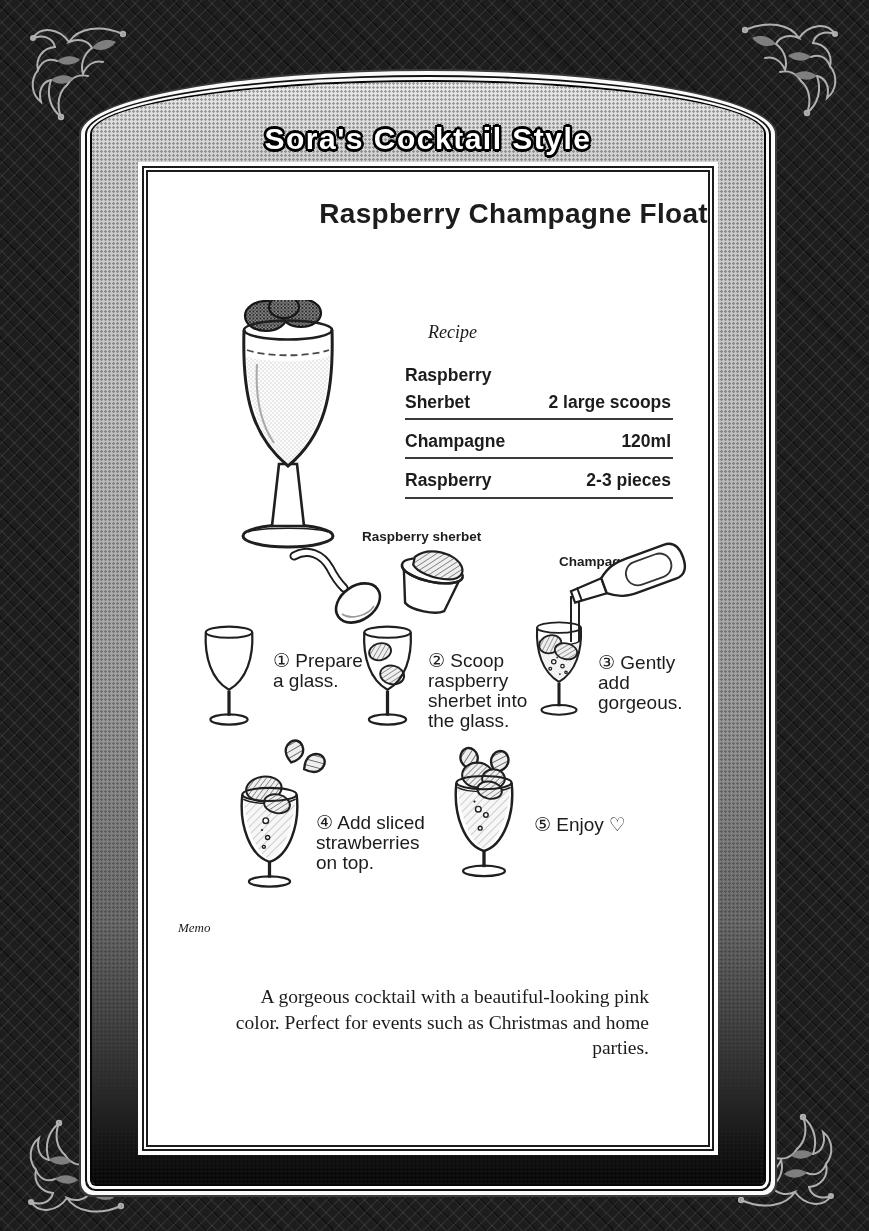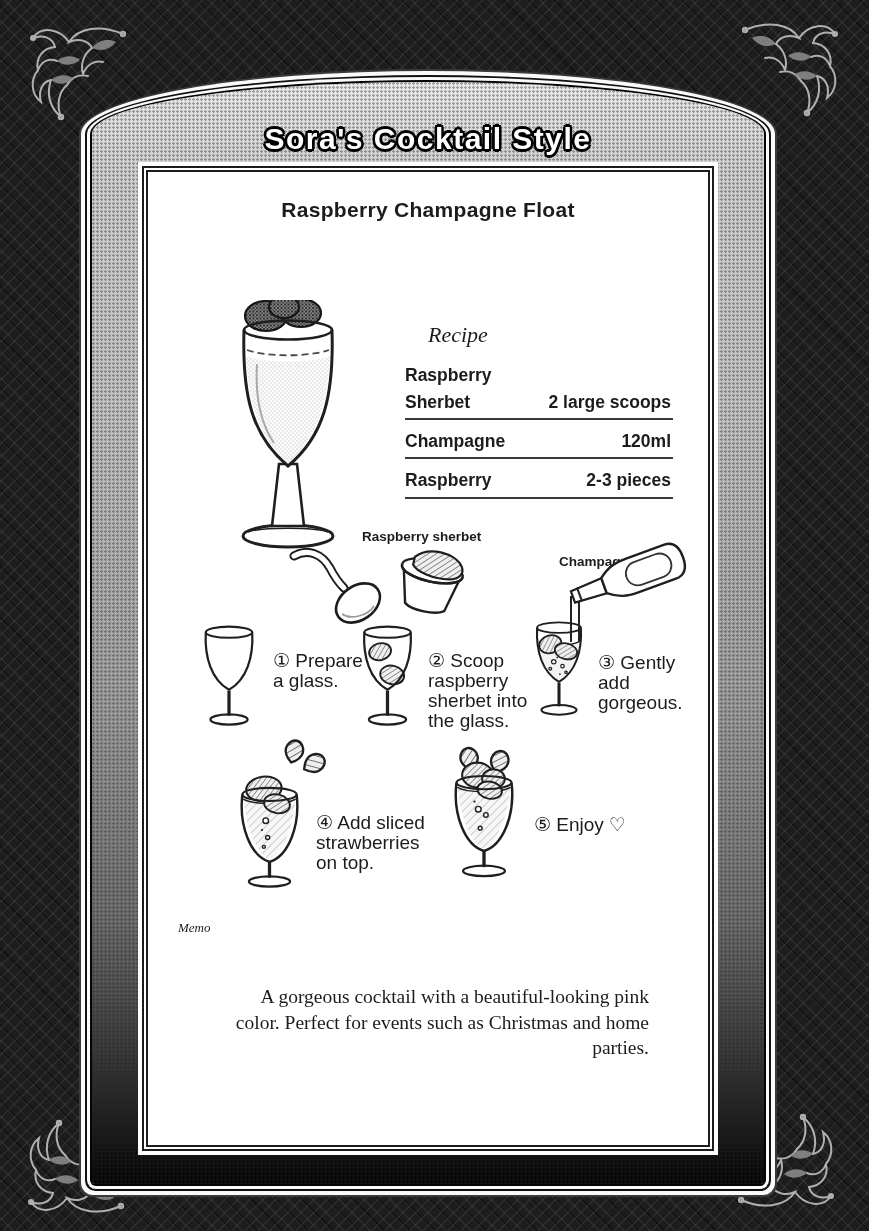--- a/index.html
+++ b/index.html
@@ -26,24 +26,24 @@
     position:absolute;top:40px;left:0;width:100%;text-align:center;
     font-size:30px;font-weight:bold;letter-spacing:1.5px;color:#fff;
     text-shadow:-2px -2px 0 #000,0 -2.6px 0 #000,2px -2px 0 #000,2.6px 0 0 #000,
                  2px 2px 0 #000,0 2.6px 0 #000,-2px 2px 0 #000,-2.6px 0 0 #000;
   }
   .panel{
     position:absolute;left:54px;top:88px;width:560px;height:973px;background:#fff;
     border:2.5px solid #1b1b1b;
     box-shadow:0 0 0 2px #fff,0 0 0 4px #1b1b1b,0 0 0 8px #fff;
   }
-  .card-title{position:absolute;top:26px;left:0;width:100%;text-align:center;
-    font-size:21px;font-weight:bold;letter-spacing:.3px;}
+  .card-title{position:absolute;top:26px;left:0;width:100%;text-align:right;
+    font-size:28px;font-weight:bold;letter-spacing:.3px;}
   .script-label{position:absolute;font-family:"Liberation Serif","DejaVu Serif",serif;
-    font-style:italic;font-size:22px;}
+    font-style:italic;font-size:18px;}
   .recipe-table{position:absolute;left:257px;top:190px;width:268px;}
   .recipe-row{display:flex;justify-content:space-between;align-items:flex-end;
     border-bottom:2px solid #3a3a3a;padding:0 2px 2px 0;margin-bottom:8px;
     font-weight:bold;font-size:17.5px;line-height:1.55;}
   .ingredient{white-space:pre-line;}
   .ill-label{position:absolute;font-weight:bold;font-size:13.5px;}
   .step-text{position:absolute;white-space:pre-line;font-size:19px;line-height:20px;}
   .memo-text{position:absolute;left:73px;top:812px;width:428px;
     font-family:"Liberation Serif","DejaVu Serif",serif;font-size:19.5px;line-height:25.5px;text-align:right;}
   .ill{position:absolute;}

